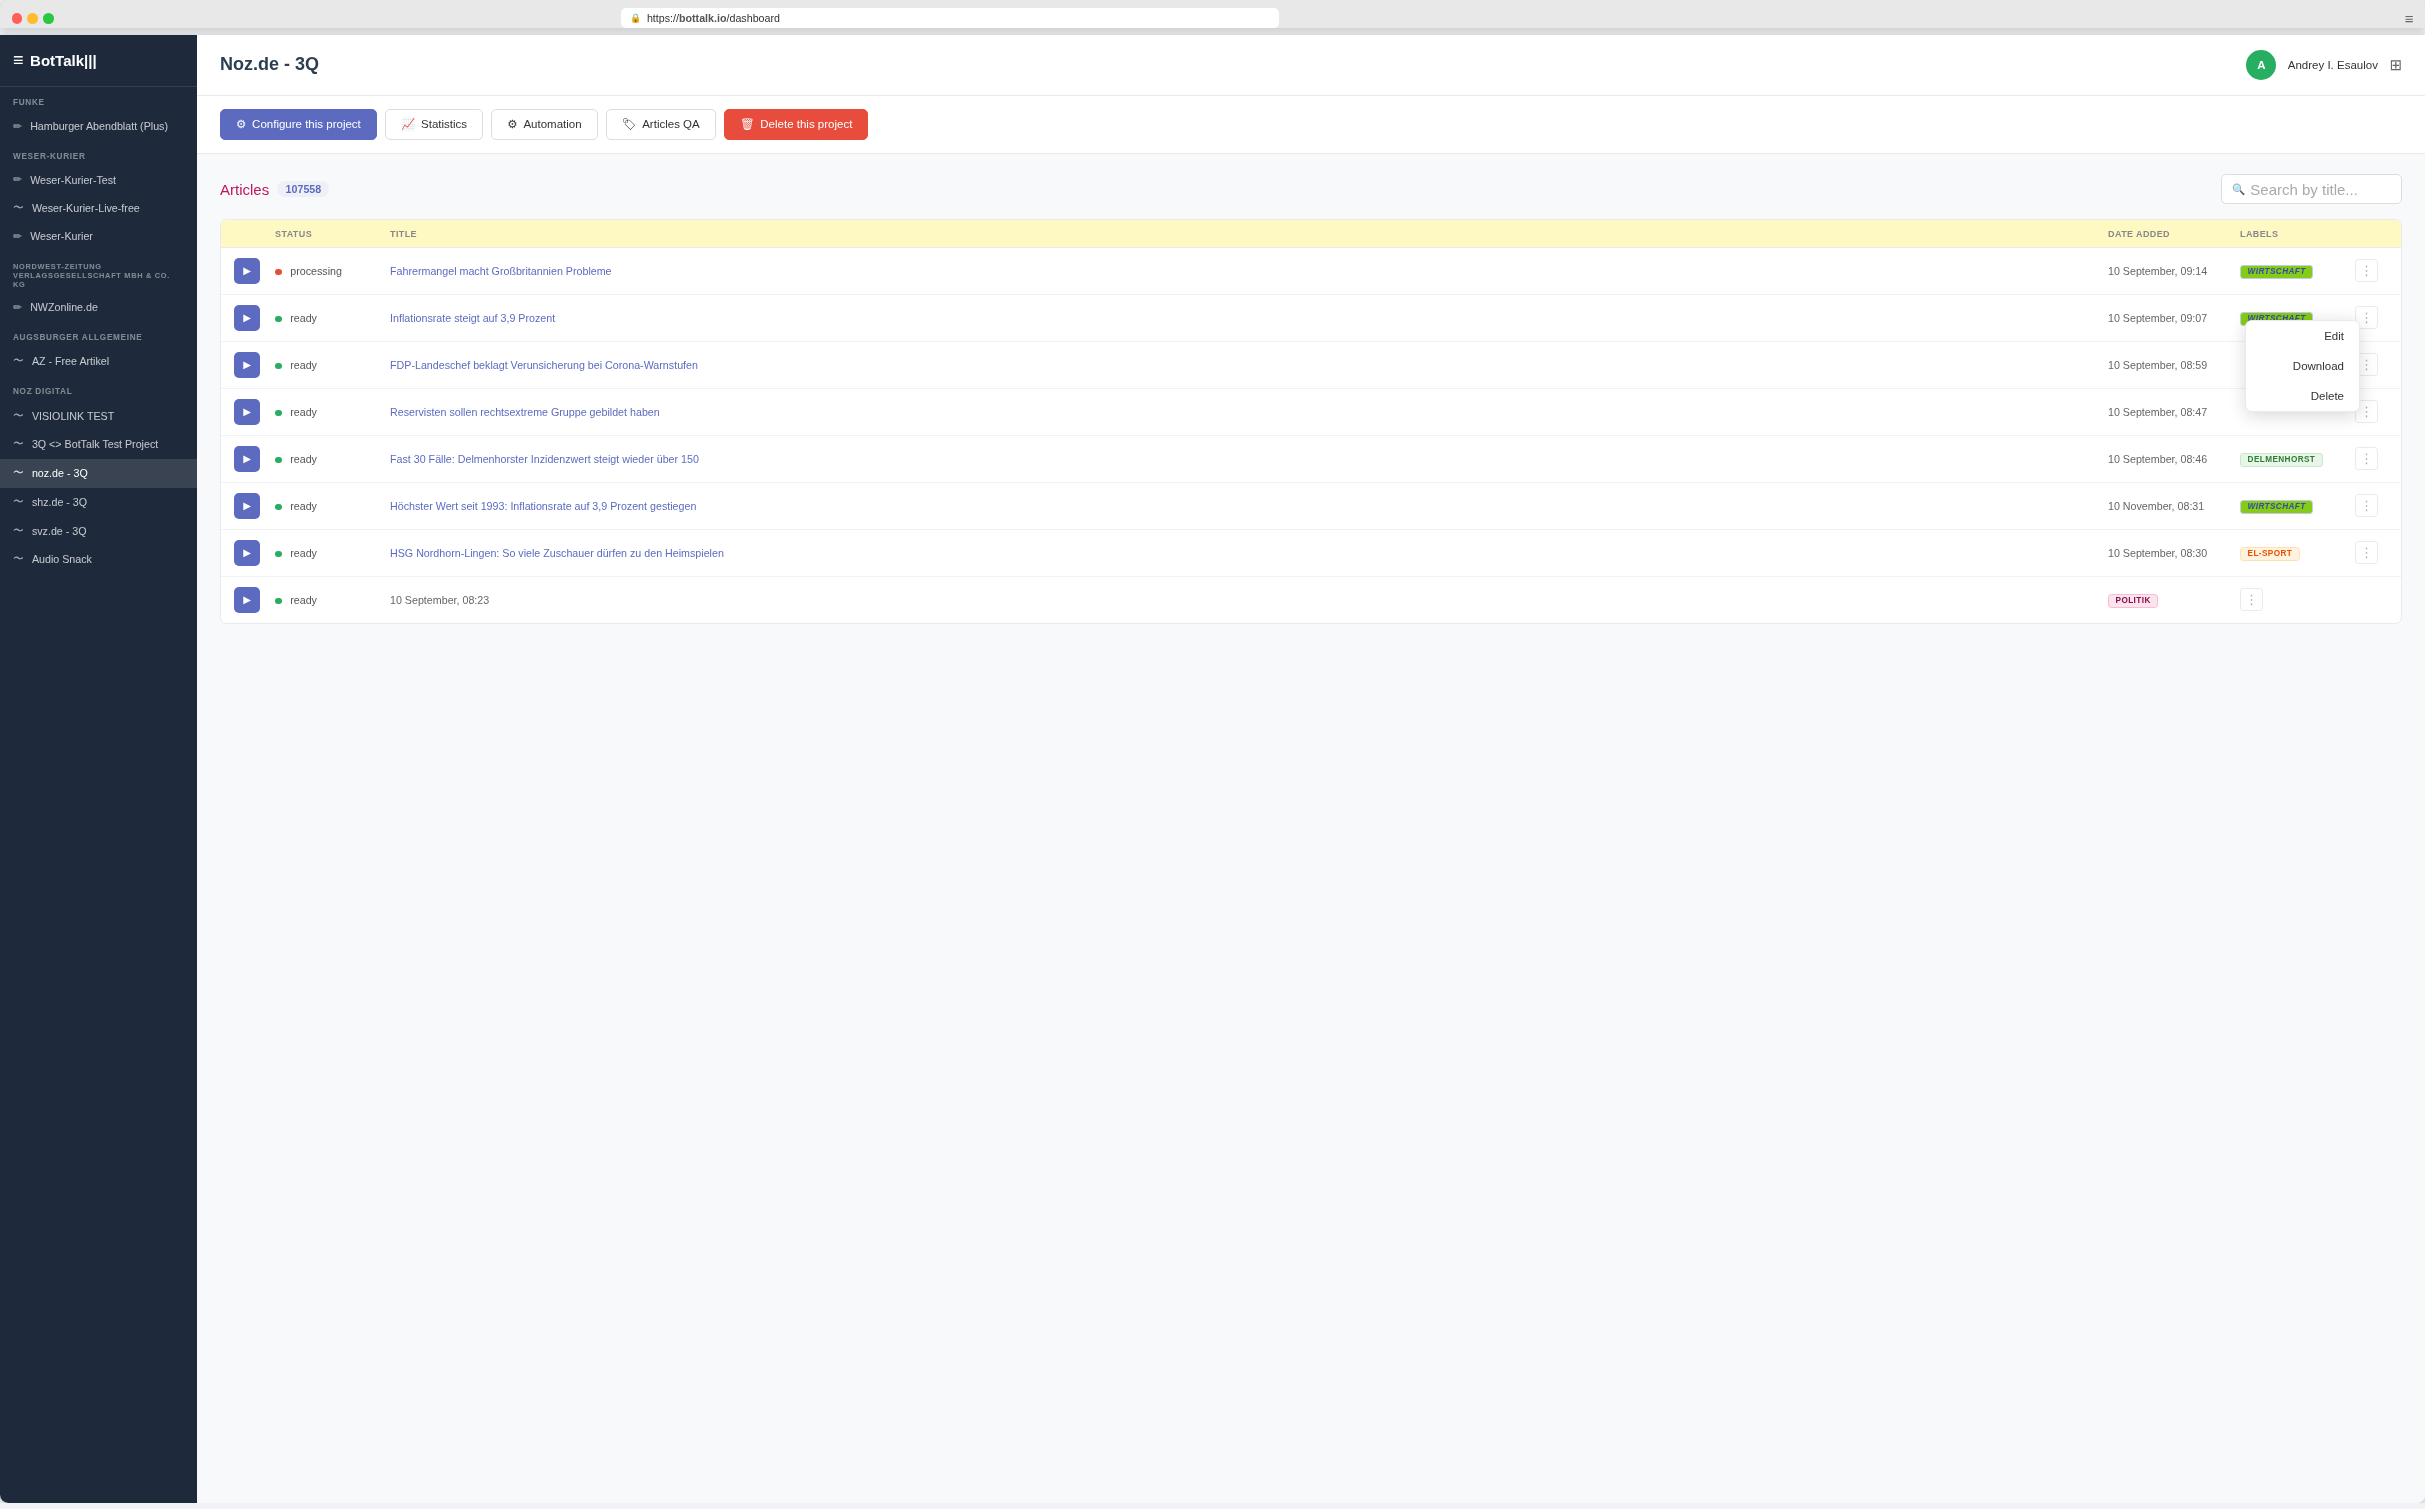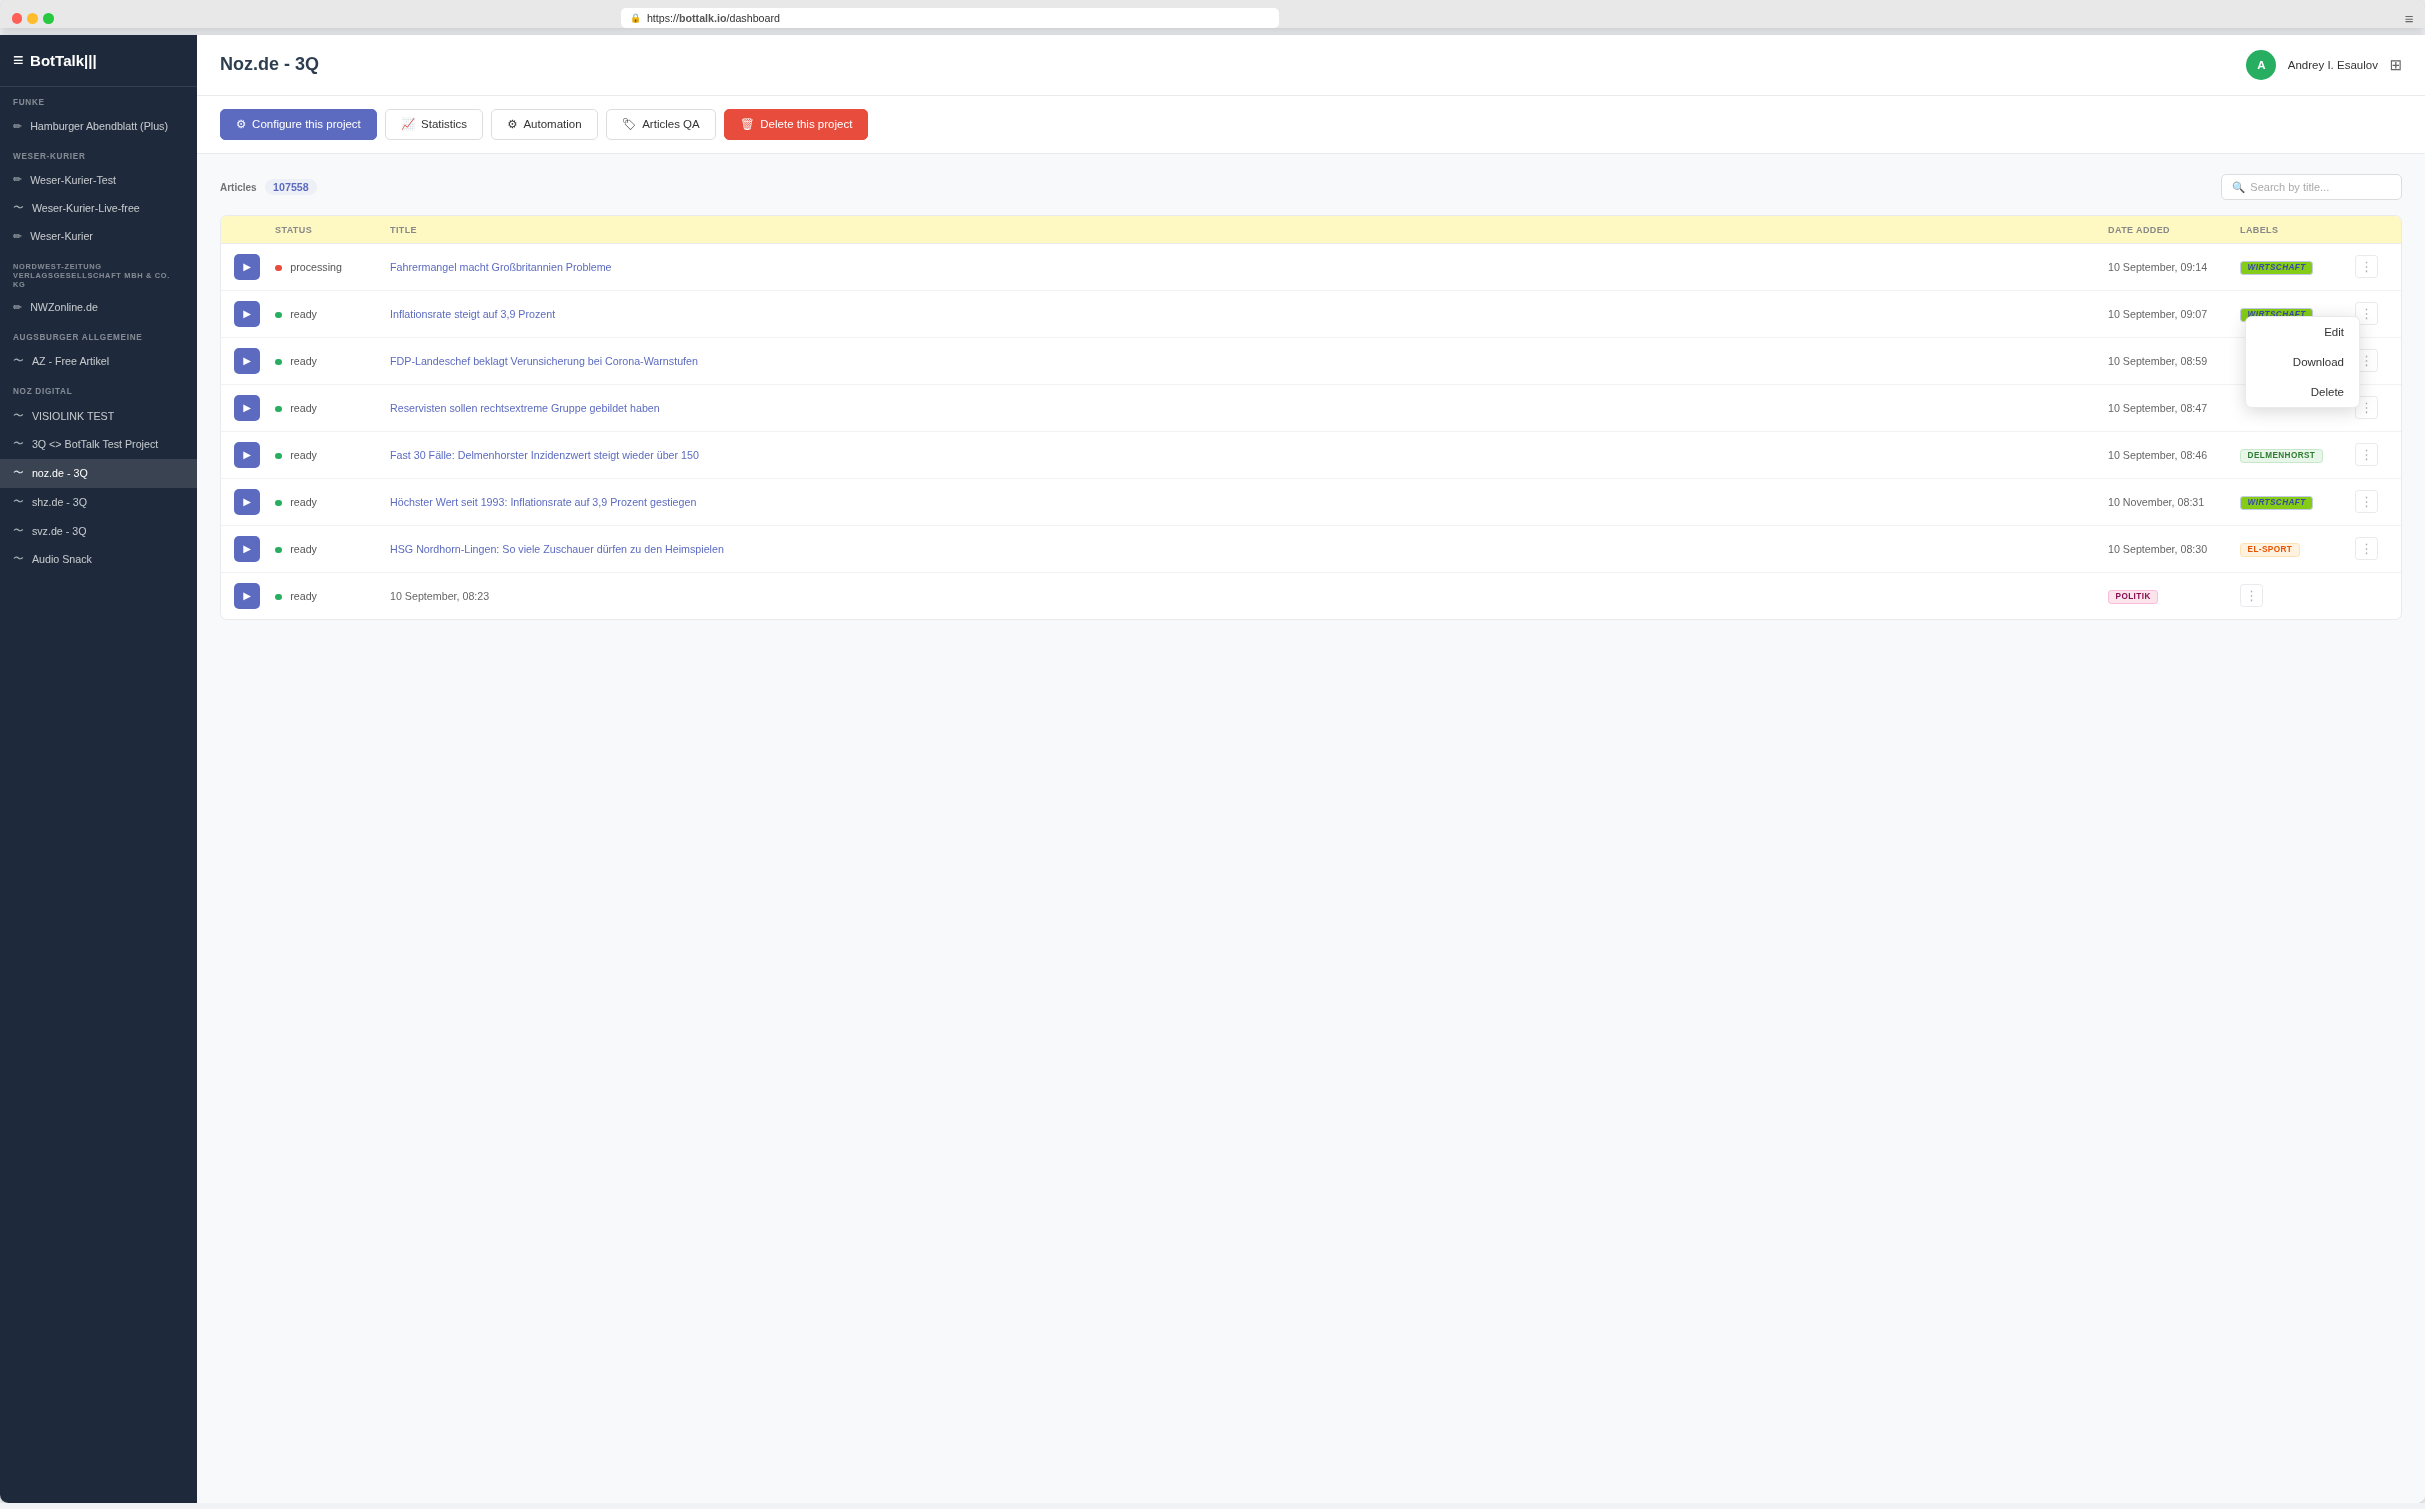--- a/index.html
+++ b/index.html
@@ -181,23 +181,23 @@
       align-items: center;
       justify-content: space-between;
       margin-bottom: 15px;
     }
     .articles-title-area {
       display: flex;
       align-items: center;
       gap: 8.2px;
     }
     .articles-title {
-      font-size: 10px;
-      font-weight: 700;
-      color: #737373;
+      font-size: 15px;
+      font-weight: 400;
+      color: #be185d;
     }
     .articles-count-badge {
       background: #eef0f7;
       color: #5c6bc0;
       border-radius: 10px;
       padding: 1.6px 8.2px;
       font-size: 10.7px;
       font-weight: 600;
     }
     .search-box {
@@ -441,21 +441,21 @@
     </div>
 
     <div class="articles-section">
       <div class="articles-header">
         <div class="articles-title-area">
           <span class="articles-title">Articles</span>
           <span class="articles-count-badge">107558</span>
         </div>
         <div class="search-box">
           <span class="search-icon">🔍</span>
-          <span style="color:#aaa;font-size:11px;">Search by title...</span>
+          <span style="color:#aaa;font-size:15px;">Search by title...</span>
         </div>
       </div>
 
       <div class="articles-table">
         <div class="table-header">
           <div></div>
           <div>STATUS</div>
           <div>TITLE</div>
           <div>DATE ADDED</div>
           <div>LABELS</div>

